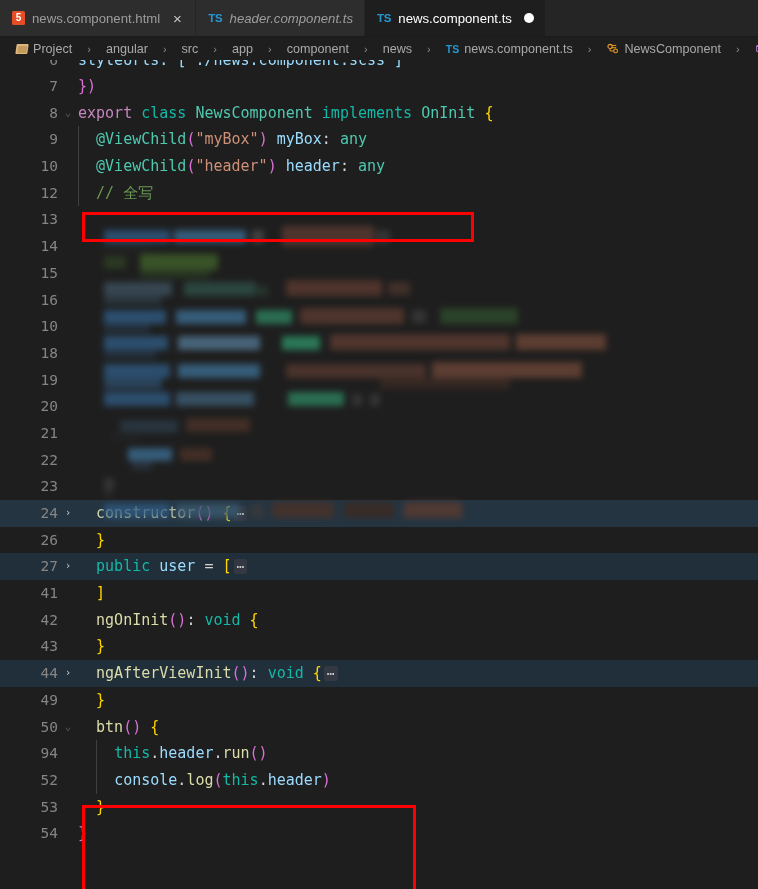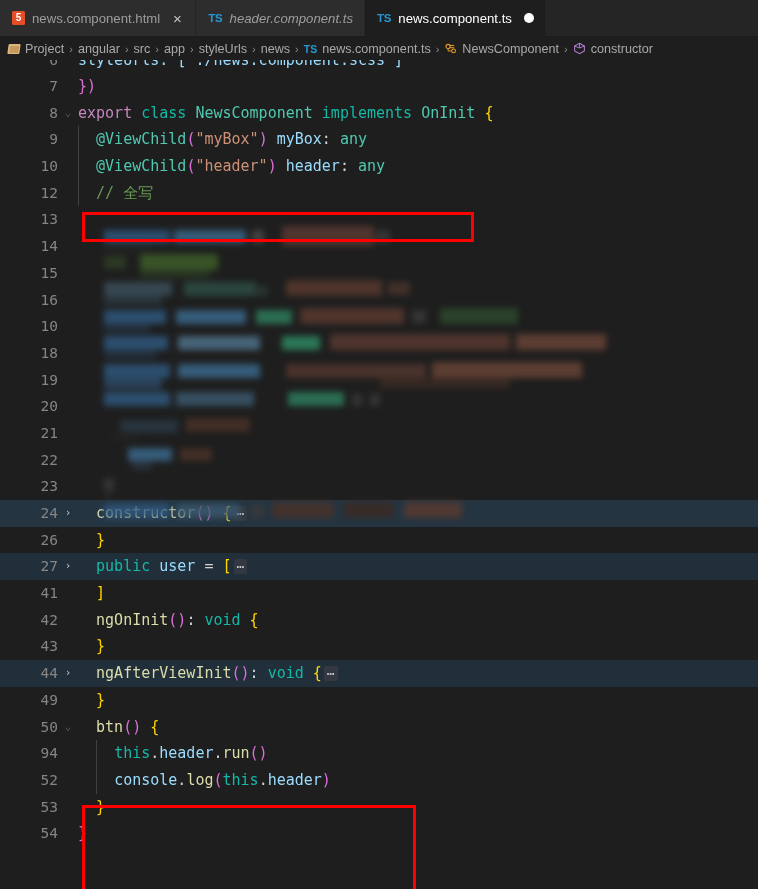--- a/index.html
+++ b/index.html
@@ -75,25 +75,25 @@
     margin-left: 5px;
     flex: none;
   }
 
   
   .breadcrumb {
     display: flex;
     align-items: center;
     height: 23px;
     background: #1e1e1e;
-    padding-left: 8px;
+    padding-left: 16px;
     font-size: 12.6px;
     color: #a9a9a9;
     white-space: nowrap;
-    gap: 0;
+    gap: 10px;
   }
   .bc-item { display: flex; align-items: center; gap: 5px; }
   .bc-sep {
     color: #8c8c8c;
     font-size: 11px;
     margin: 0 5px;
   }
   .bc-folder {
     width: 12px; height: 10px;
     position: relative;
@@ -256,21 +256,21 @@
     <span>src</span>
   </span>
   <span class="bc-sep">›</span>
 
   <span class="bc-item">
     <span>app</span>
   </span>
   <span class="bc-sep">›</span>
 
   <span class="bc-item">
-    <span>styleUrls</span>
+    <span>component</span>
   </span>
   <span class="bc-sep">›</span>
 
   <span class="bc-item">
     <span>news</span>
   </span>
   <span class="bc-sep">›</span>
 
   <span class="bc-item">
     <span class="bc-ts">TS</span>

